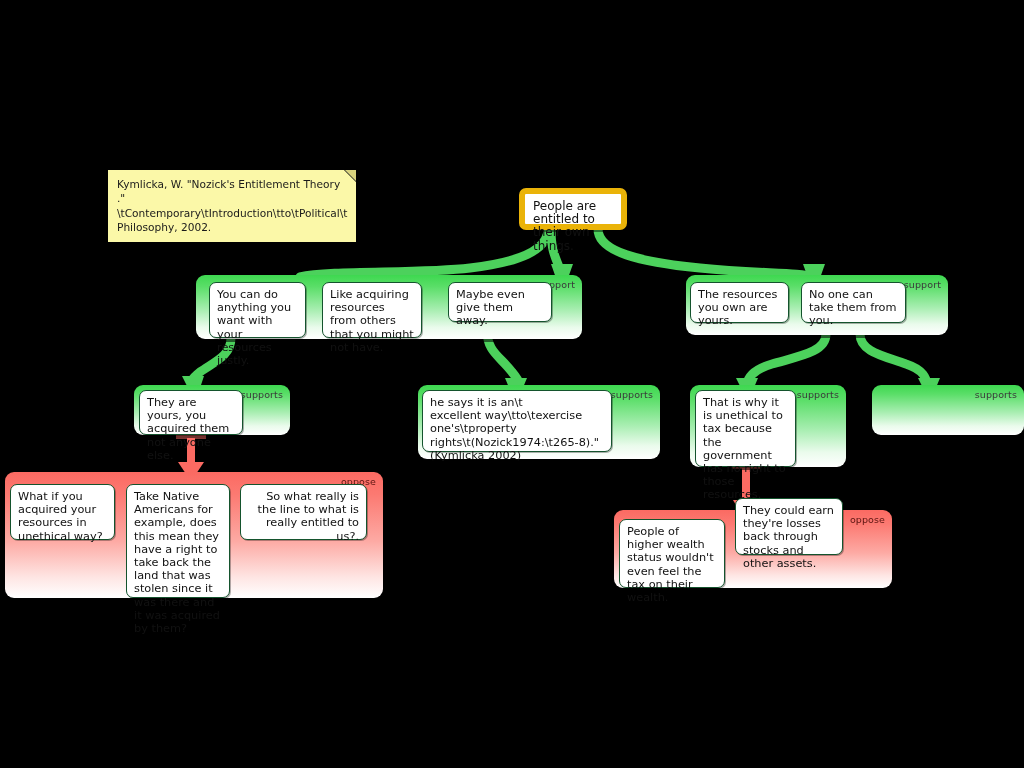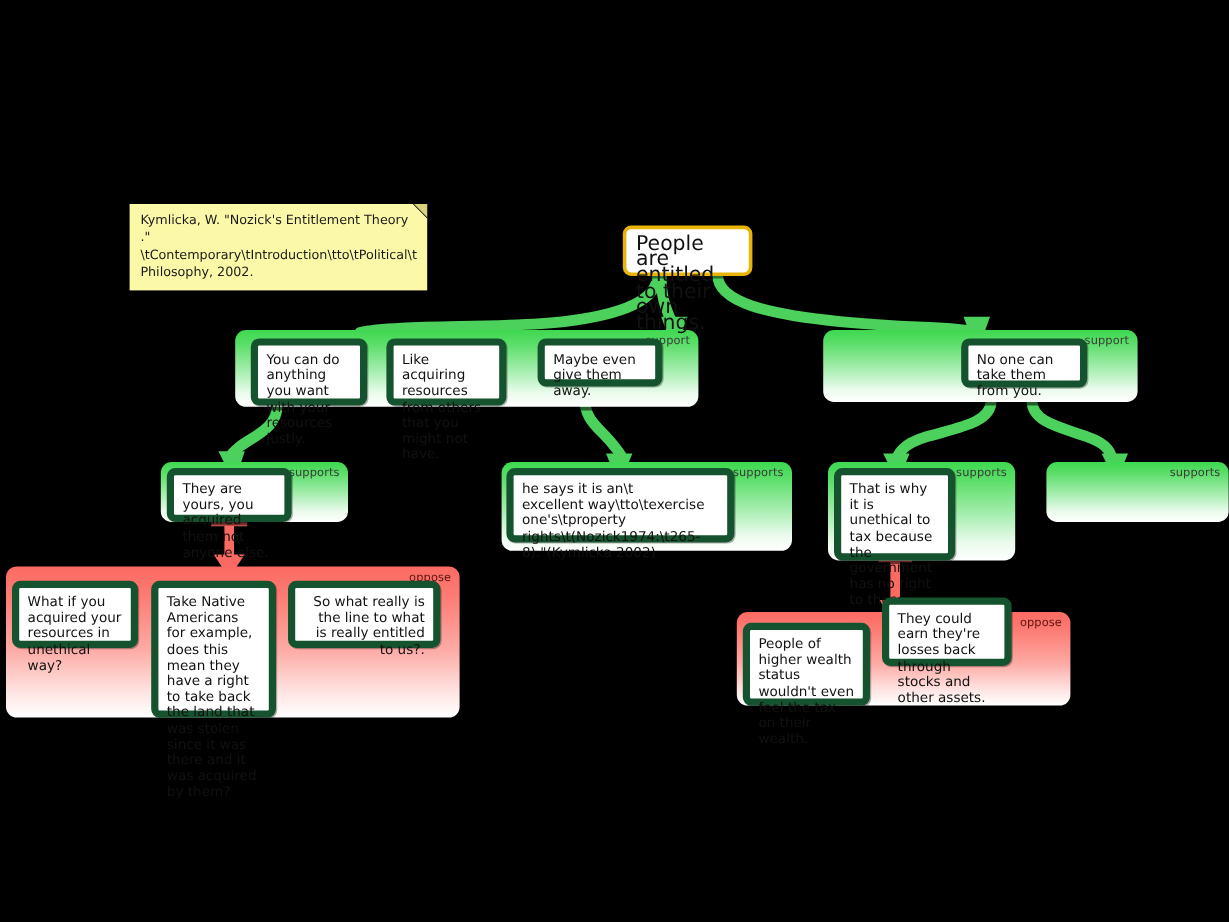--- a/index.html
+++ b/index.html
@@ -14,31 +14,31 @@
   
   .group{position:absolute;border-radius:9px;overflow:hidden;
          box-shadow:2px 3px 0 rgba(0,0,0,.55);}
   .group.support{background:linear-gradient(to bottom,#3ed850 0%,#5ade68 18%,#a9eeb2 55%,#eafbec 82%,#ffffff 100%);}
   .group.oppose {background:linear-gradient(to bottom,#fb6a62 0%,#fc7a72 18%,#fdaaa4 55%,#fee6e4 84%,#ffffff 100%);}
   .grp-label{position:absolute;top:4px;right:7px;font-size:9.5px;color:#3a3a3a;
              letter-spacing:.1px;line-height:11px;white-space:nowrap;}
   .group.oppose .grp-label{color:#5a1410;}
 
   
-  .card{position:absolute;background:#fff;border:6px solid #14532d;border-radius:7px;
+  .card{position:absolute;background:#fff;border:1px solid #14532d;border-radius:7px;
         box-sizing:border-box;padding:5px 7px 5px 7px;
         font-size:11.3px;line-height:13.2px;color:#111;
         box-shadow:1px 1px 0 rgba(0,0,0,.30);}
   .card .txt{display:block;white-space:pre-wrap;word-wrap:break-word;}
 
   
   #root-node{position:absolute;left:519px;top:188px;width:108px;height:42px;
-             background:#fff;border:3px solid #eab308;border-radius:7px;
+             background:#fff;border:6px solid #eab308;border-radius:7px;
              box-sizing:border-box;padding:6px 8px;
-             font-size:17px;line-height:13.2px;color:#111;
+             font-size:12px;line-height:13.2px;color:#111;
              box-shadow:2px 2px 0 rgba(0,0,0,.45);z-index:5;}
 
   
   #note{position:absolute;left:108px;top:170px;width:248px;height:72px;
         background:#fbf8a8;box-sizing:border-box;padding:7px 14px 6px 9px;
         font-size:10.6px;line-height:14.4px;color:#1a1a1a;
         box-shadow:2px 2px 0 rgba(0,0,0,.45);z-index:6;}
   #note .txt{display:block;white-space:pre-wrap;}
   #note .fold{position:absolute;top:0;right:0;width:12px;height:12px;
               background:#000;
@@ -111,20 +111,23 @@
   <div class="card" style="left:322px;top:282px;width:100px;height:56px;">
     <span class="txt">Like acquiring resources from others that you might not have.</span>
   </div>
   <div class="card" style="left:434px;top:282px;width:104px;height:40px;margin-left:14px;">
     <span class="txt">Maybe even give them away.</span>
   </div>
 
   <div class="group support" style="left:686px;top:275px;width:262px;height:60px;">
     <span class="grp-label">support</span>
   </div>
+  <div class="card" style="left:690px;top:282px;width:99px;height:41px;">
+    <span class="txt">The resources you own are yours.</span>
+  </div>
   <div class="card" style="left:801px;top:282px;width:105px;height:41px;">
     <span class="txt">No one can take them from you.</span>
   </div>
 
   <div class="group support" style="left:134px;top:385px;width:156px;height:50px;">
     <span class="grp-label">supports</span>
   </div>
   <div class="card" style="left:139px;top:390px;width:104px;height:45px;">
     <span class="txt">They are yours, you acquired them not anyone else.</span>
   </div>

